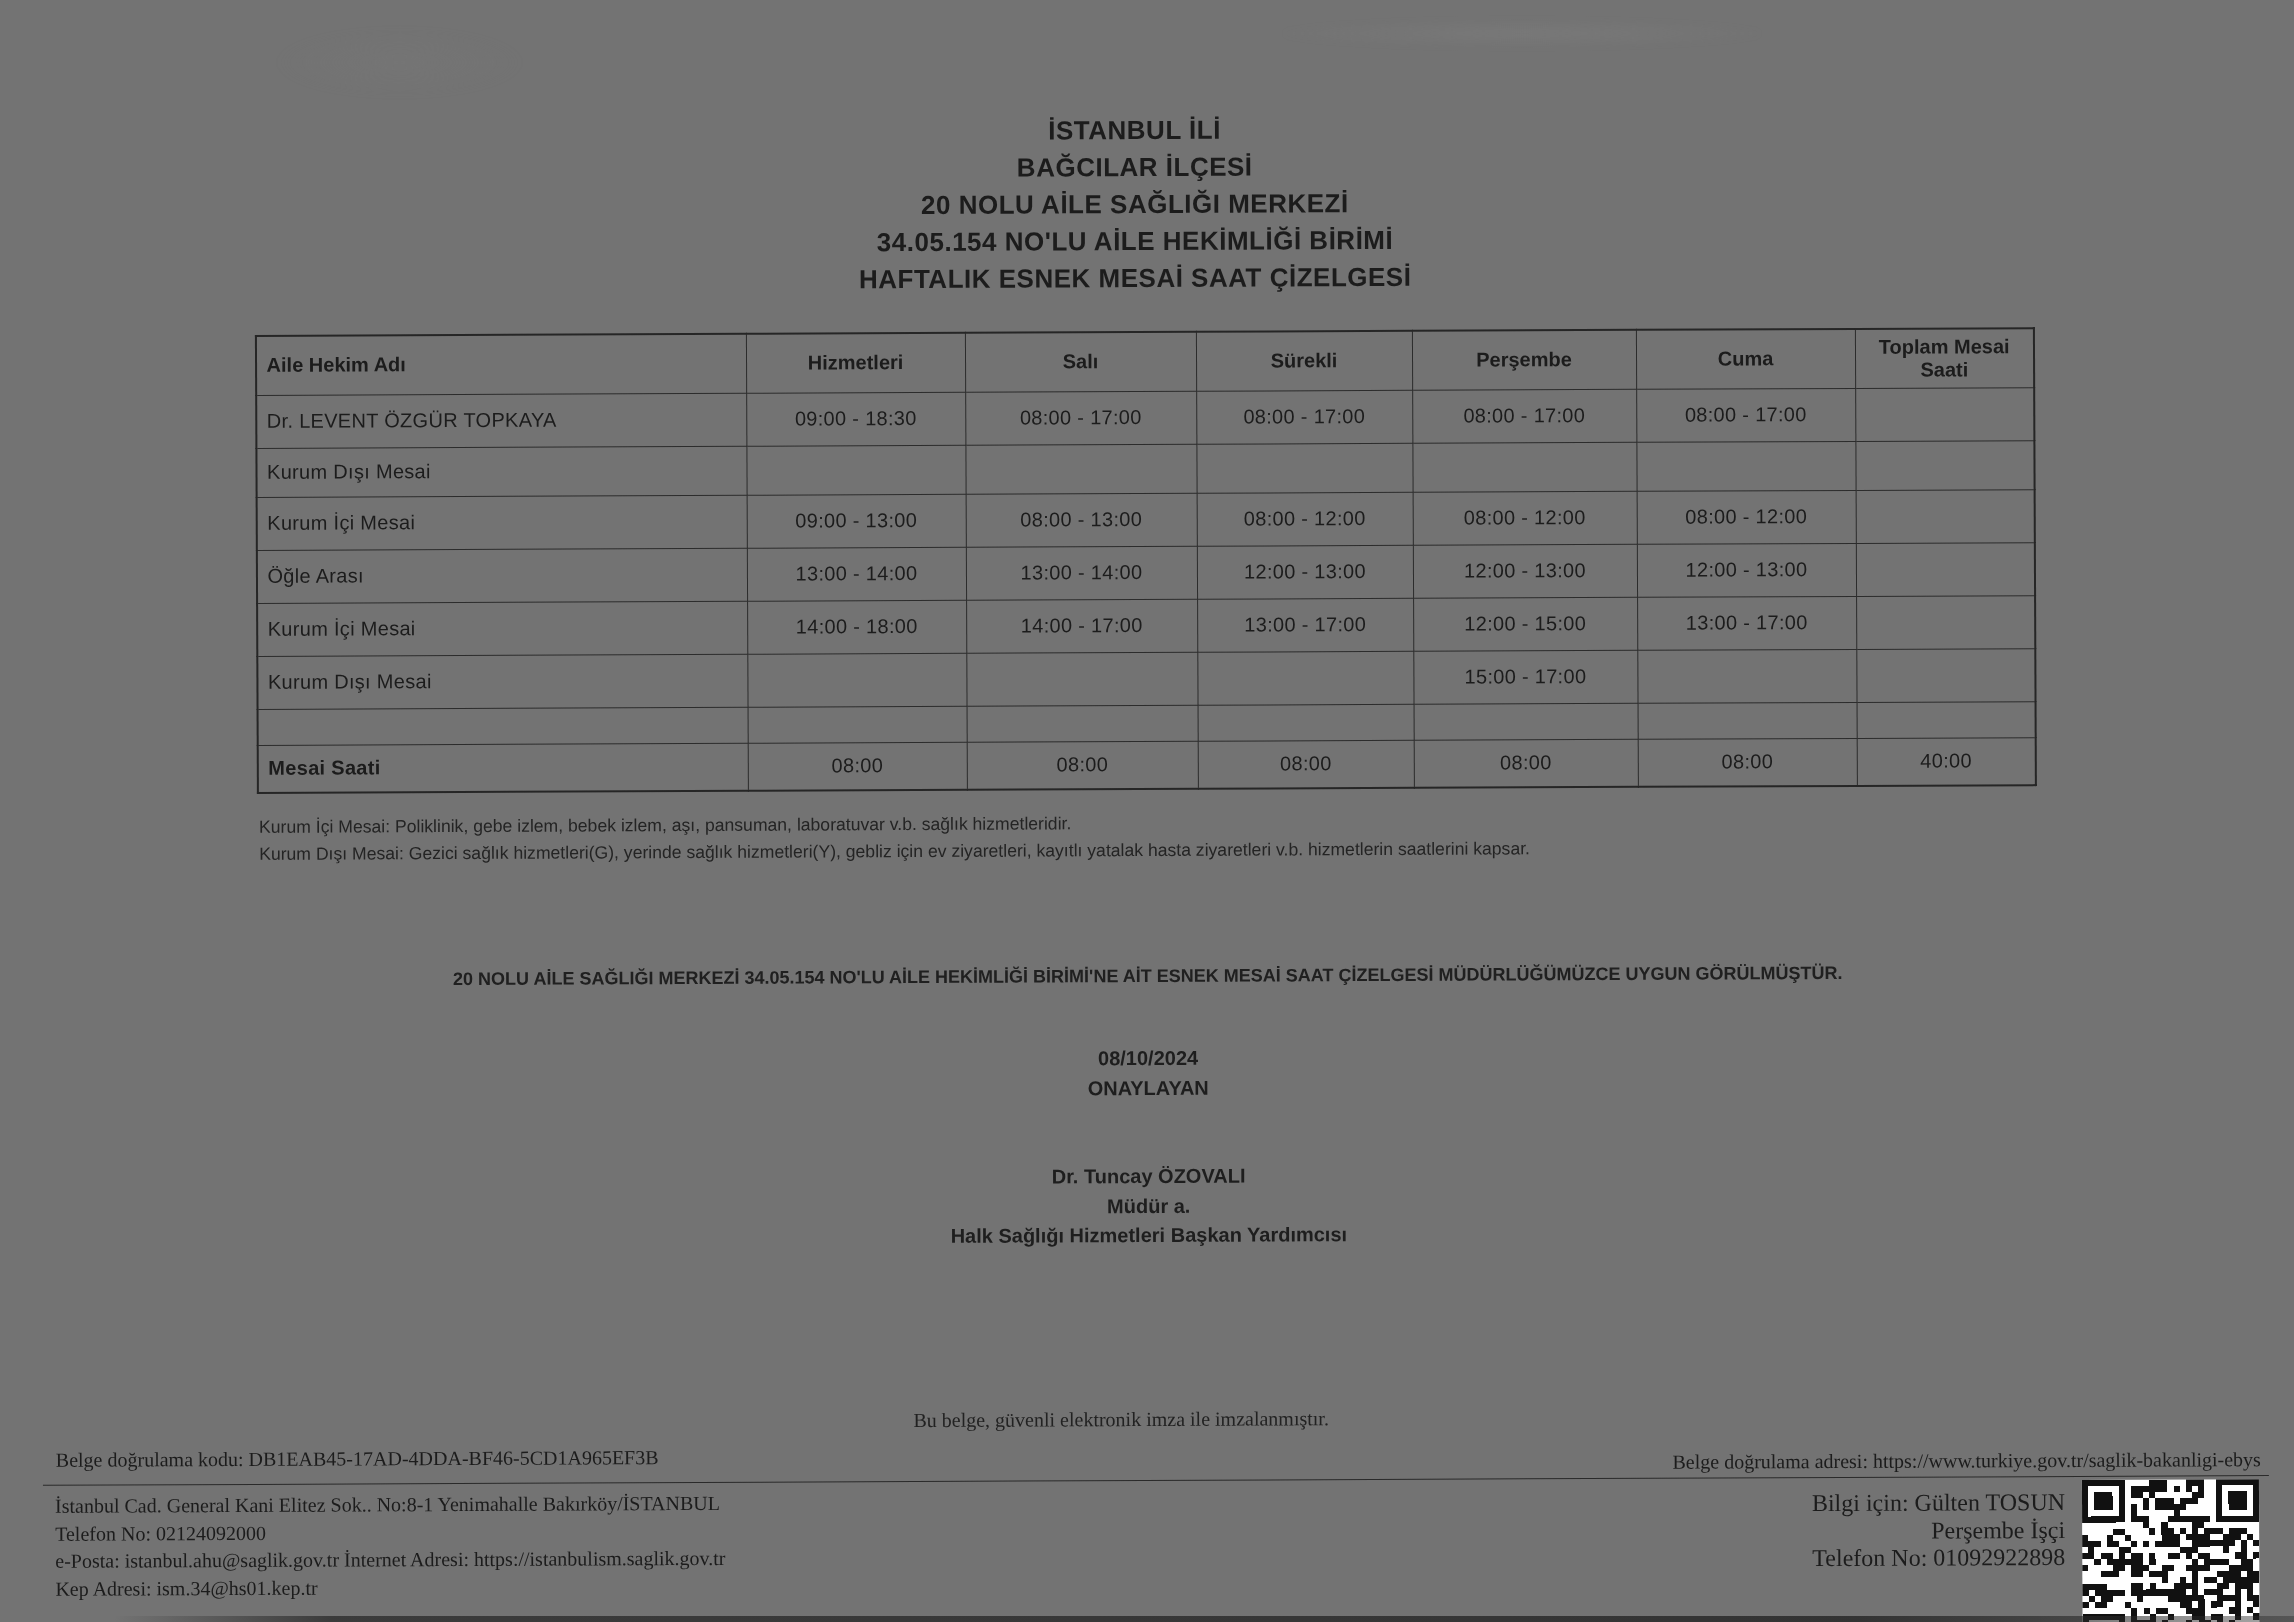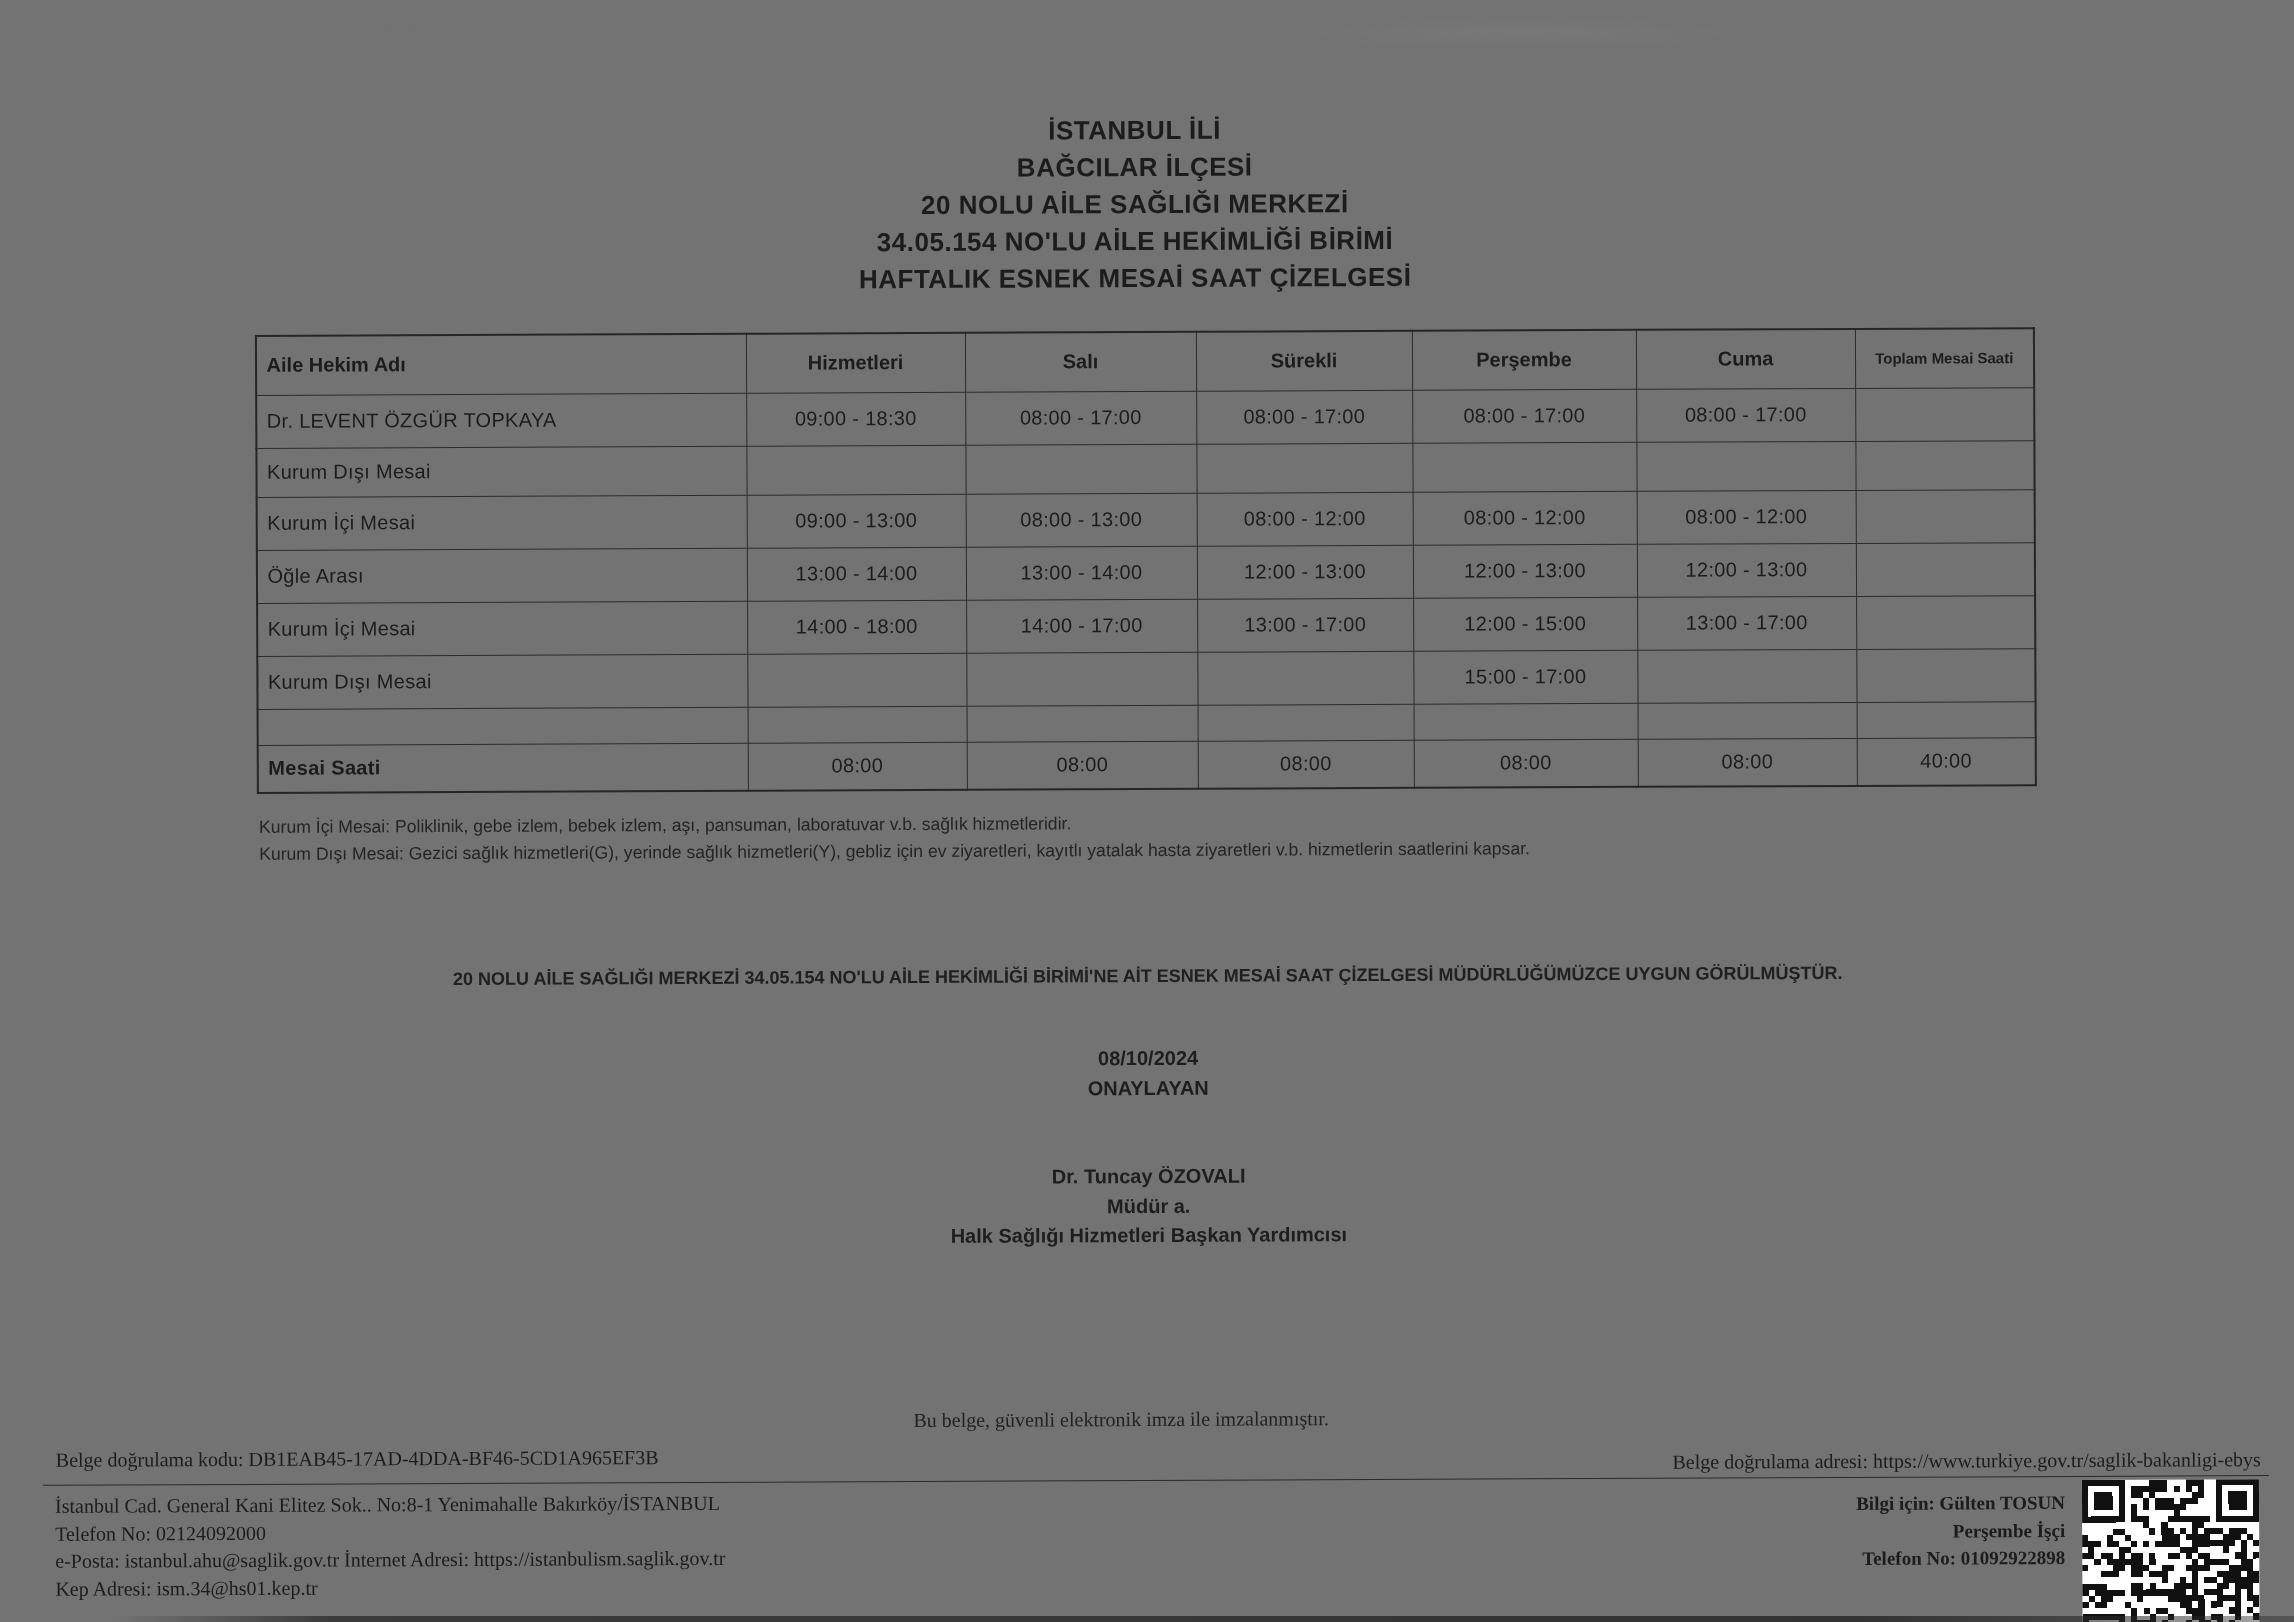--- a/index.html
+++ b/index.html
@@ -53,21 +53,21 @@
   table.schedule th, table.schedule td {
     border:1.9px solid #2c2c2c;
     text-align:center; vertical-align:middle;
     padding:1.9px 3.8px;
     overflow:hidden; white-space:nowrap;
   }
   table.schedule th { font-weight:bold; font-size:20px; }
   table.schedule th.col-name, table.schedule td.col-name {
     text-align:left; padding-left:9.5px; white-space:normal;
   }
-  table.schedule th.col-total { white-space:normal; font-size:15px; line-height:23px; }
+  table.schedule th.col-total { white-space:normal; font-size:20px; line-height:23px; }
   thead tr { height:59px; }
   tbody tr:nth-child(1) { height:53px; }
   tbody tr:nth-child(2) { height:49px; }
   tbody tr:nth-child(3) { height:53px; }
   tbody tr:nth-child(4) { height:53px; }
   tbody tr:nth-child(5) { height:53px; }
   tbody tr:nth-child(6) { height:53px; }
   tbody tr:nth-child(7) { height:36px; }
   tbody tr:nth-child(8) { height:48px; }
   tbody tr:nth-child(8) td.col-name { font-weight:bold; }
@@ -112,21 +112,21 @@
     position:absolute; left:40px; right:28.5px; top:1480px;
     border-top:1.9px solid #2a2a2a;
   }
   .address-block {
     position:absolute; left:52px; top:1488px;
     font-family:"Liberation Serif", serif; font-size:20px; line-height:27.6px; color:#1c1c1c;
   }
   .contact-block {
     position:absolute; right:232px; top:1493px;
     text-align:right;
-    font-family:"Liberation Serif", serif; font-size:19px; line-height:27.6px; color:#1c1c1c;font-weight:bold;
+    font-family:"Liberation Serif", serif; font-size:24px; line-height:27.6px; color:#1c1c1c;
   }
 
   
   .qr {
     position:absolute; left:2079px; top:1484px;
     width:177px; height:177px;
     background:#fff;
   }
 </style>
 </head>

